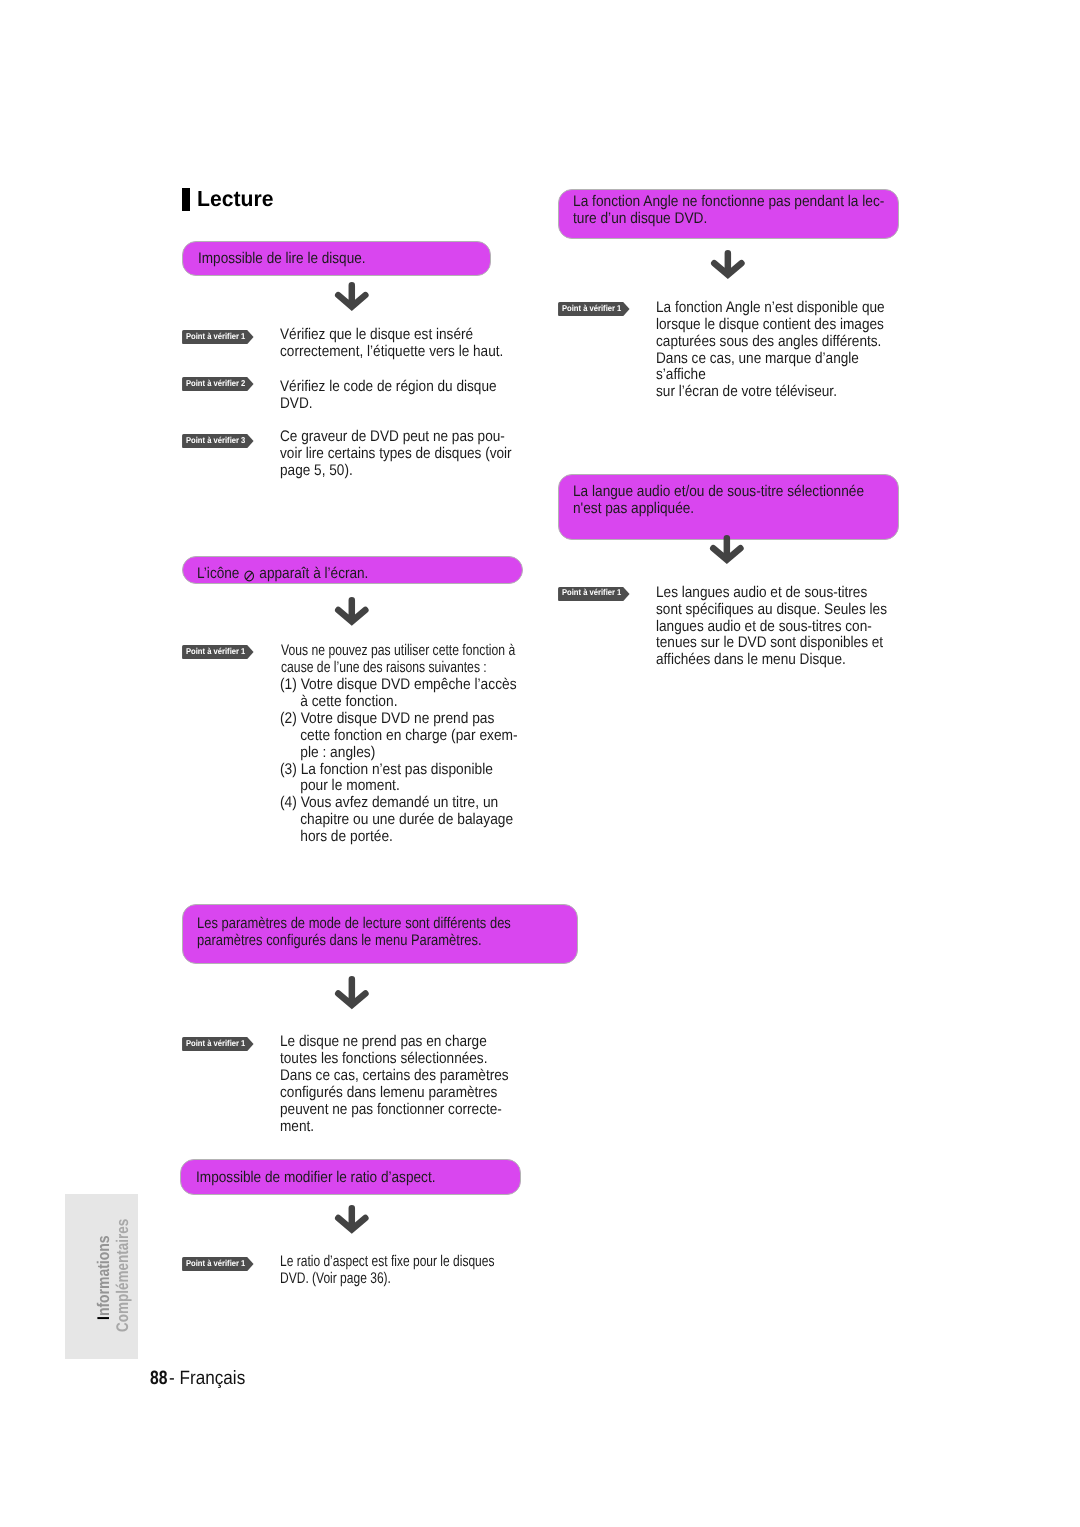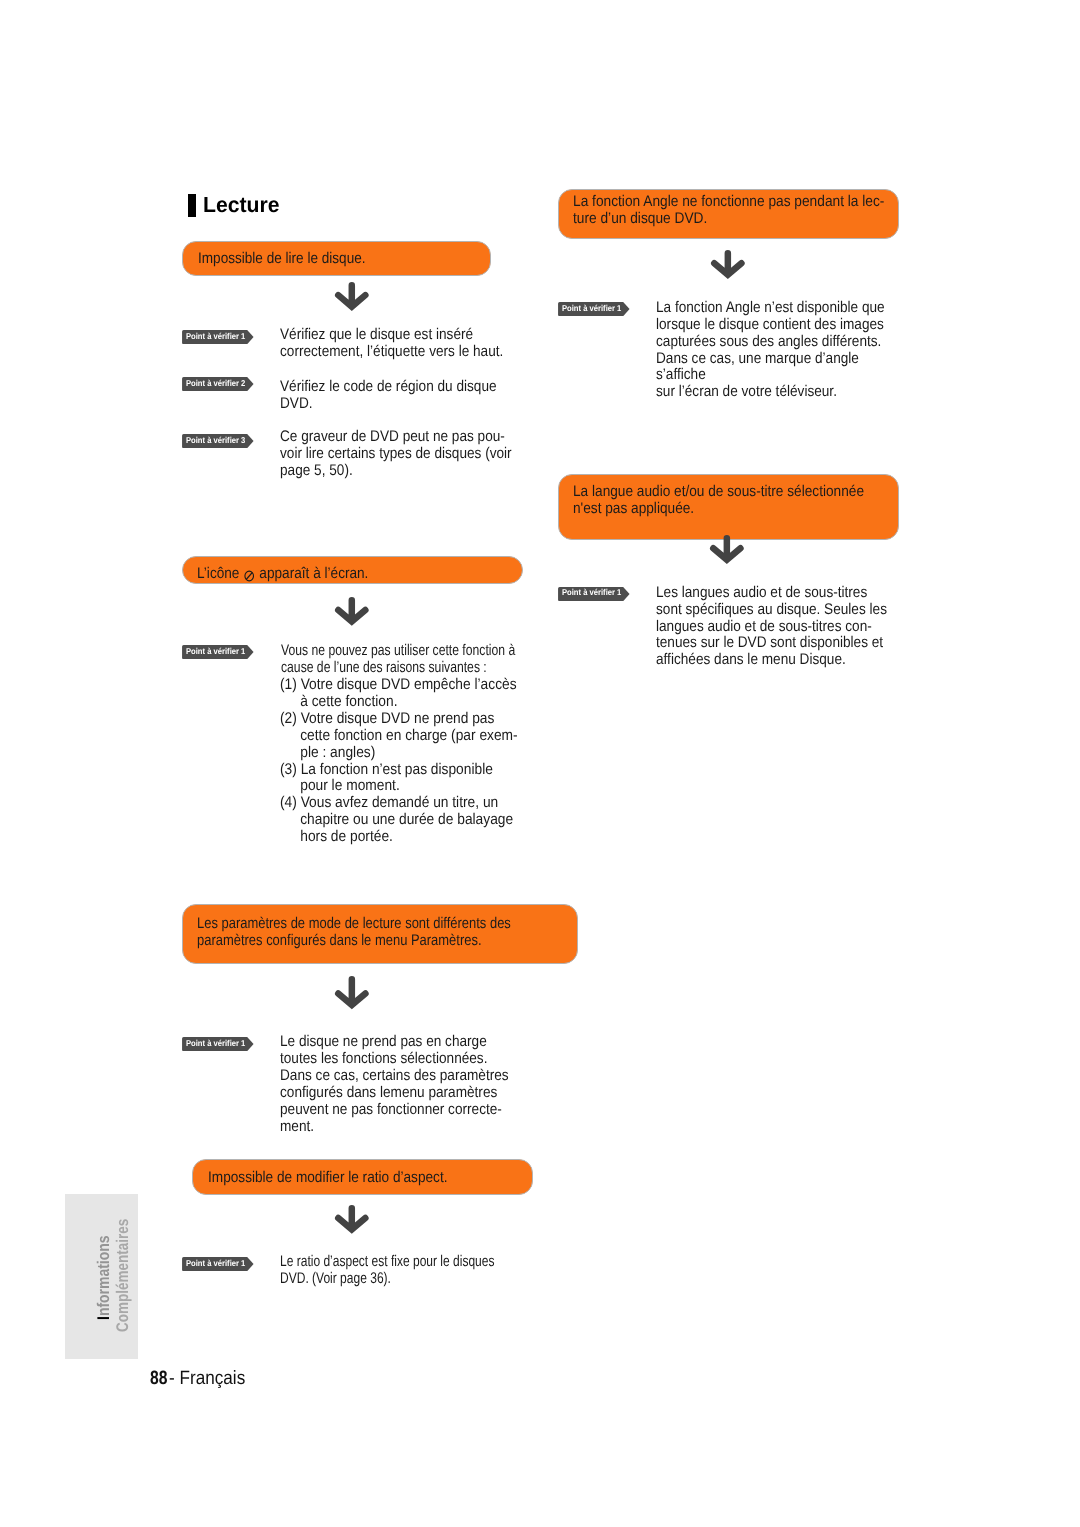--- a/index.html
+++ b/index.html
@@ -3,29 +3,29 @@
 <meta charset="utf-8">
 <title>Lecture</title>
 <style>
   html,body{margin:0;padding:0;}
   body{width:1080px;height:1527px;background:#ffffff;
        font-family:"Liberation Sans",sans-serif;position:relative;overflow:hidden;
        -webkit-font-smoothing:antialiased;text-rendering:geometricPrecision;}
   .page{position:absolute;left:0;top:0;width:1080px;height:1527px;transform:translateZ(0);}
 
   
-  .section-title{position:absolute;left:182px;top:188px;margin:6px;
+  .section-title{position:absolute;left:182px;top:188px;margin:0;
       font-size:21.7px;font-weight:bold;color:#000;line-height:18px;white-space:nowrap;}
   .title-bar{display:inline-block;width:7.5px;height:23px;background:#000;
       vertical-align:-5px;margin-right:0;}
   .title-txt{display:inline-block;transform:scaleX(0.978);transform-origin:0 50%;
       margin-left:7.4px;}
 
   
-  .symptom{position:absolute;box-sizing:border-box;background:#f97316;
+  .symptom{position:absolute;box-sizing:border-box;background:#d946ef;
       border:1.4px solid #b3b3b3;border-radius:14px;color:#1b1b1b;}
   .nosign{display:inline-block;vertical-align:-4.1px;margin:0 1px;}
   .symptom .st{position:absolute;white-space:pre;font-size:15.4px;
       line-height:16.85px;transform-origin:0 0;transform:scaleX(0.888);}
 
   
   .arrow{position:absolute;overflow:visible;}
 
   
   .badge{position:absolute;text-align:right;}
@@ -122,21 +122,21 @@
         </svg>
         <div class="badge" style="left:182.3px;top:1036.8px">
           <svg width="72" height="14.2" viewBox="0 0 72 14.2">
             <path d="M1.6 0 H65.2 L71.6 7.1 L65.2 14.2 H1.6 Q0 14.2 0 12.6 V1.6 Q0 0 1.6 0 Z" fill="#4d4d4d"></path>
           </svg>
           <span class="badge-txt">Point à vérifier 1</span>
         </div>
         <div class="ctext" style="left:279.6px;top:1034.4px;transform:scaleX(0.885)"><span>Le disque ne prend pas en charge</span><br><span>toutes les fonctions sélectionnées.</span><br><span>Dans ce cas, certains des paramètres</span><br><span>configurés dans lemenu paramètres</span><br><span>peuvent ne pas fonctionner correcte-</span><br><span>ment.</span></div>
       </div>
       <div>
-        <div class="symptom" style="left:192px;top:1159.4px;width:341px;height:35.4px">
+        <div class="symptom" style="left:180px;top:1159.4px;width:341px;height:35.4px">
           <div class="st" style="left:14.5px;top:9.5px;transform:scaleX(0.886)">Impossible de modifier le ratio d’aspect.</div>
         </div>
         <svg class="arrow" style="left:334.6px;top:1205.2px" width="33.6" height="29.2" viewBox="0 0 33.6 29.2">
           <path d="M16.80 3.25 L16.80 23.20 M3.25 13.05 L16.80 24.60 L30.35 13.05" fill="none" stroke="#434343" stroke-width="6.5" stroke-linecap="round" stroke-linejoin="miter" stroke-miterlimit="6"></path>
         </svg>
         <div class="badge" style="left:182.3px;top:1256.8px">
           <svg width="72" height="14.2" viewBox="0 0 72 14.2">
             <path d="M1.6 0 H65.2 L71.6 7.1 L65.2 14.2 H1.6 Q0 14.2 0 12.6 V1.6 Q0 0 1.6 0 Z" fill="#4d4d4d"></path>
           </svg>
           <span class="badge-txt">Point à vérifier 1</span>

